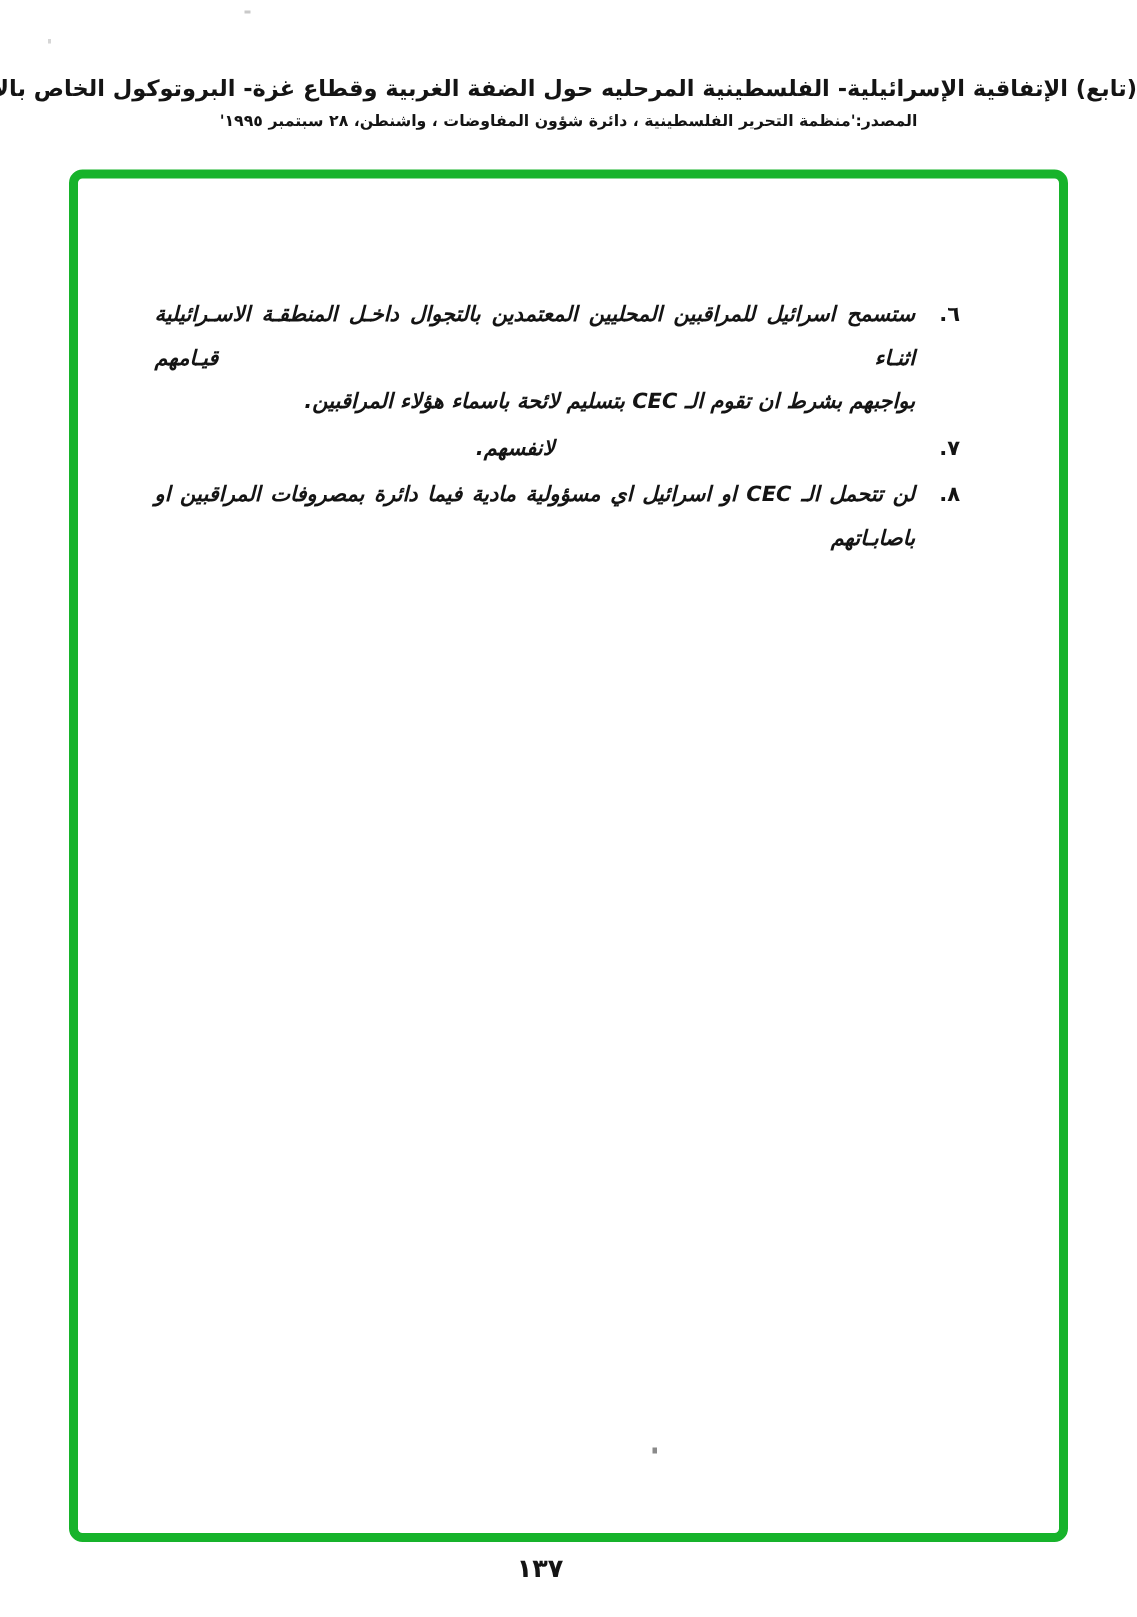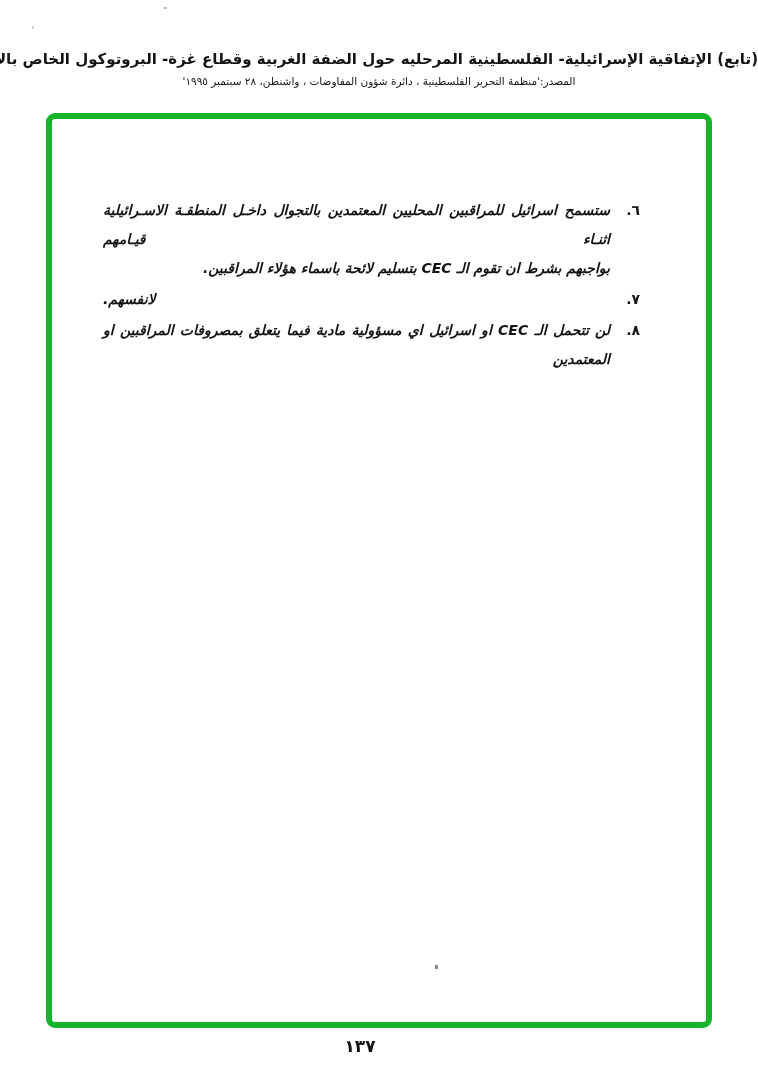--- a/index.html
+++ b/index.html
@@ -27,21 +27,21 @@
   }
   .doc-title {
     font-size: 15px;
     font-weight: bold;
     white-space: nowrap;
     letter-spacing: 0;
   }
   .doc-source {
     margin-top: 7px;
     font-size: 10.5px;
-    font-weight: normal;
+    font-weight: bold;
     white-space: nowrap;
   }
 
   
   .content-frame {
     position: absolute;
     left: 46px;
     top: 113px;
     width: 654px;
     height: 903px;
@@ -80,21 +80,21 @@
     font-style: italic;
   }
   .line-full {
     text-align: justify;
     text-align-last: justify;
   }
   .line-center {
     text-align: right;
   }
   .line-indent-right {
-    text-align: left;
+    text-align: center;
     padding-left: 0;
     padding-right: 26px;
   }
 
   
   .page-number {
     position: absolute;
     top: 1036px;
     left: 0;
     width: 720px;
@@ -134,21 +134,21 @@
   <div class="list-item">
     <span class="item-number">٧.</span>
     <div class="item-lines">
       <div class="text-line line-indent-right">لانفسهم.</div>
     </div>
   </div>
 
   <div class="list-item">
     <span class="item-number">٨.</span>
     <div class="item-lines">
-      <div class="text-line line-full">لن تتحمل الـ CEC او اسرائيل اي مسؤولية مادية فيما يتعلق بمصروفات المراقبين او المعتمدين</div>
+      <div class="text-line line-full">لن تتحمل الـ CEC او اسرائيل اي مسؤولية مادية فيما دائرة بمصروفات المراقبين او باصابـاتهم</div>
     </div>
   </div>
 
 </div>
 
 <div class="page-number">١٣٧</div>
 
 <div class="speck speck-1"></div>
 <div class="speck speck-2"></div>
 <div class="speck speck-3"></div>

